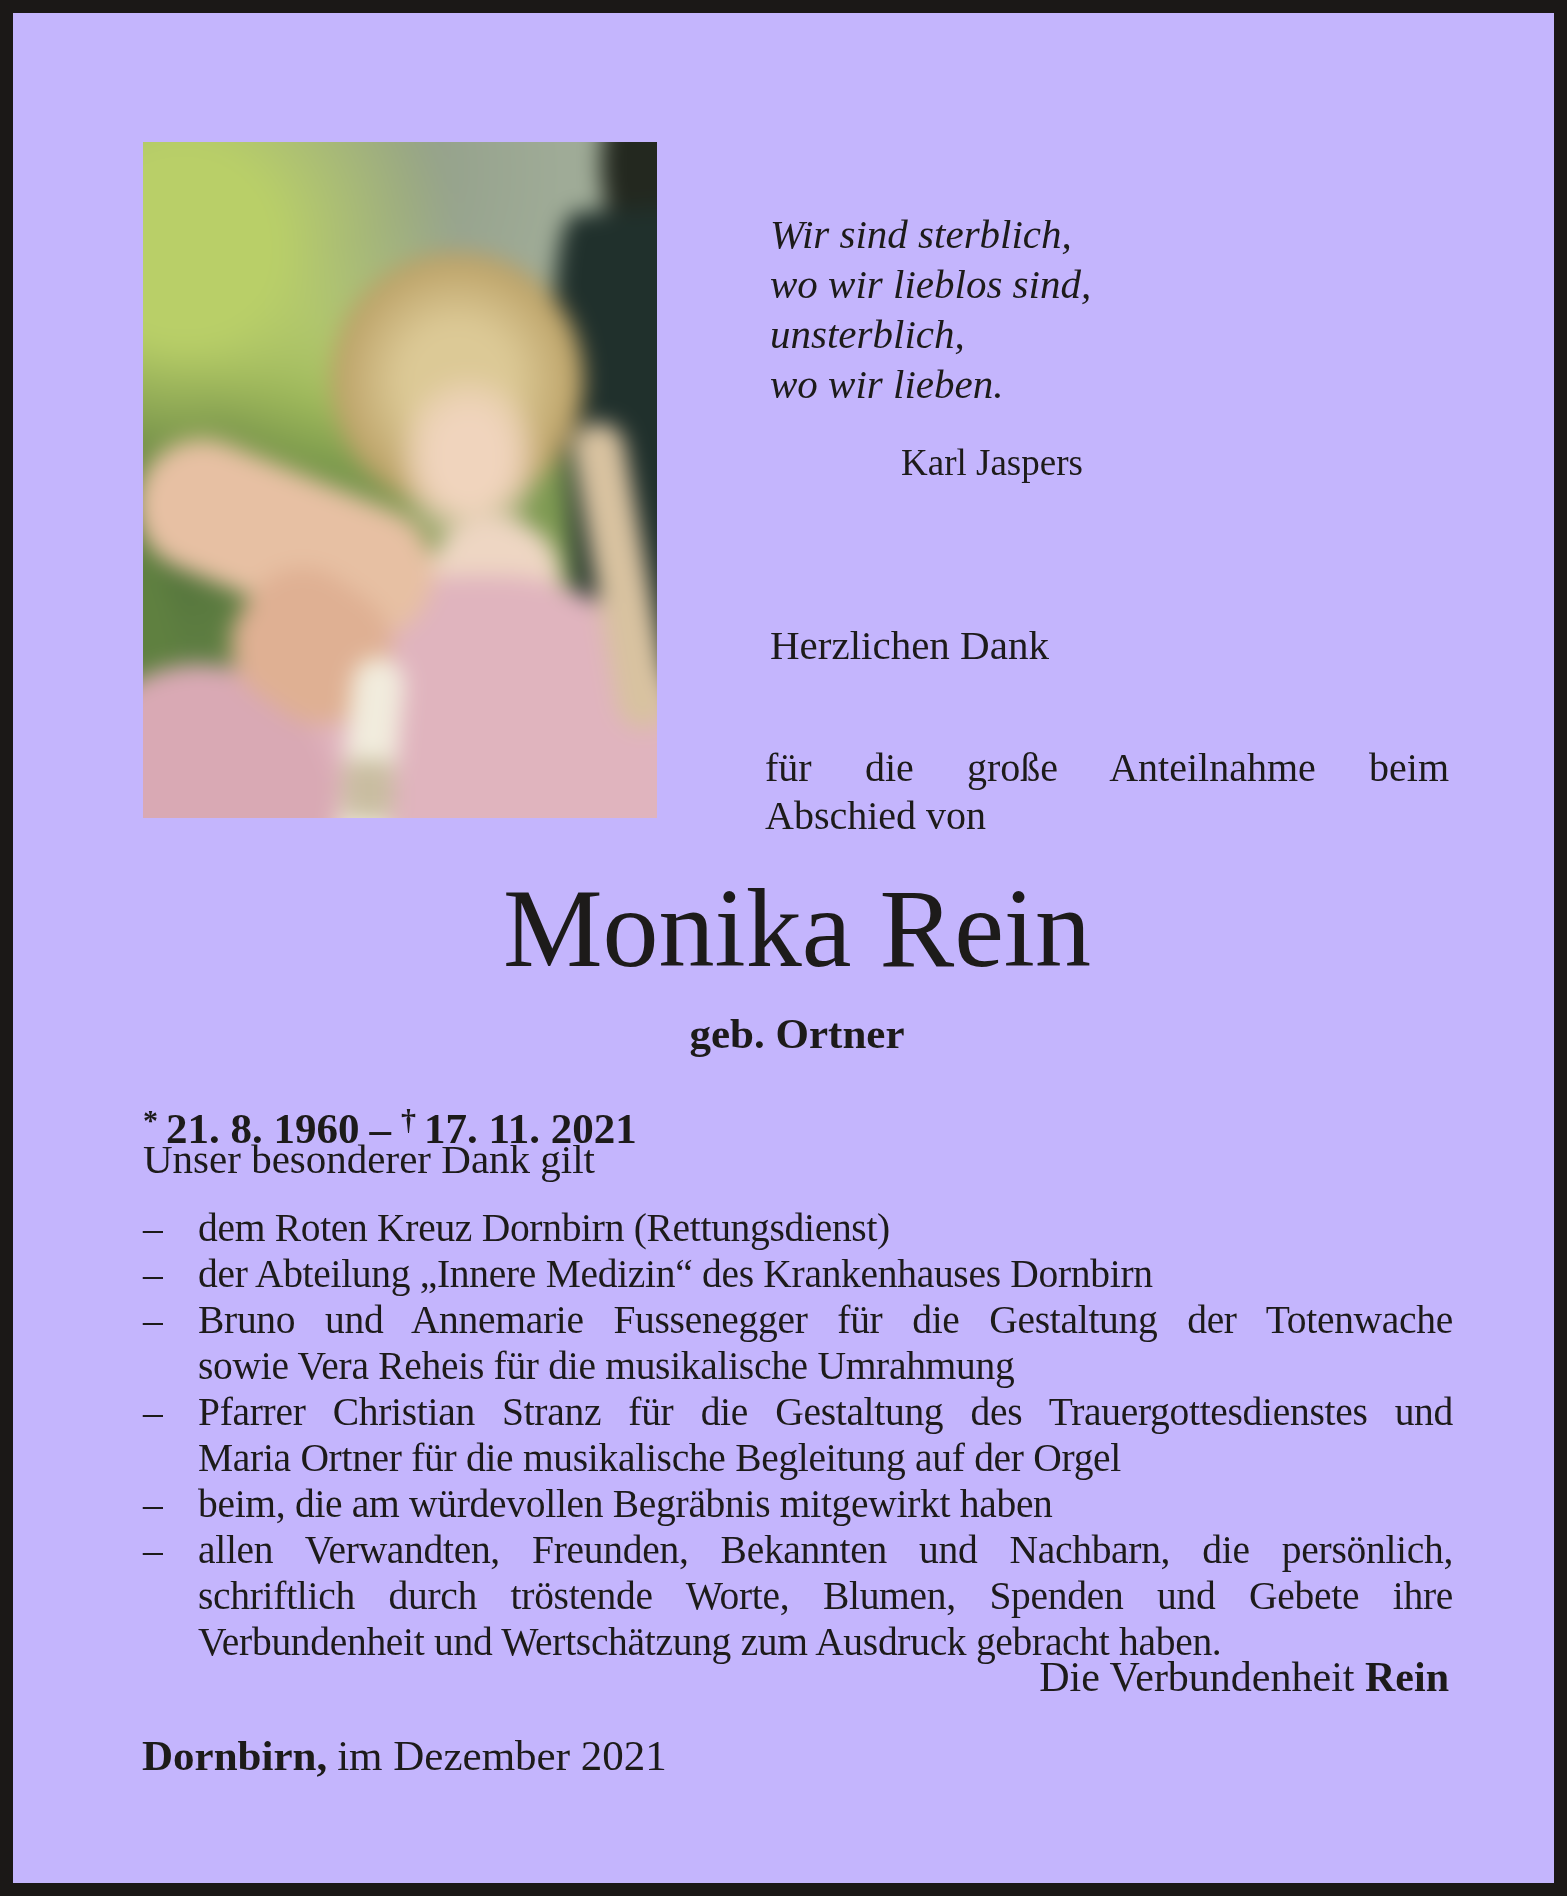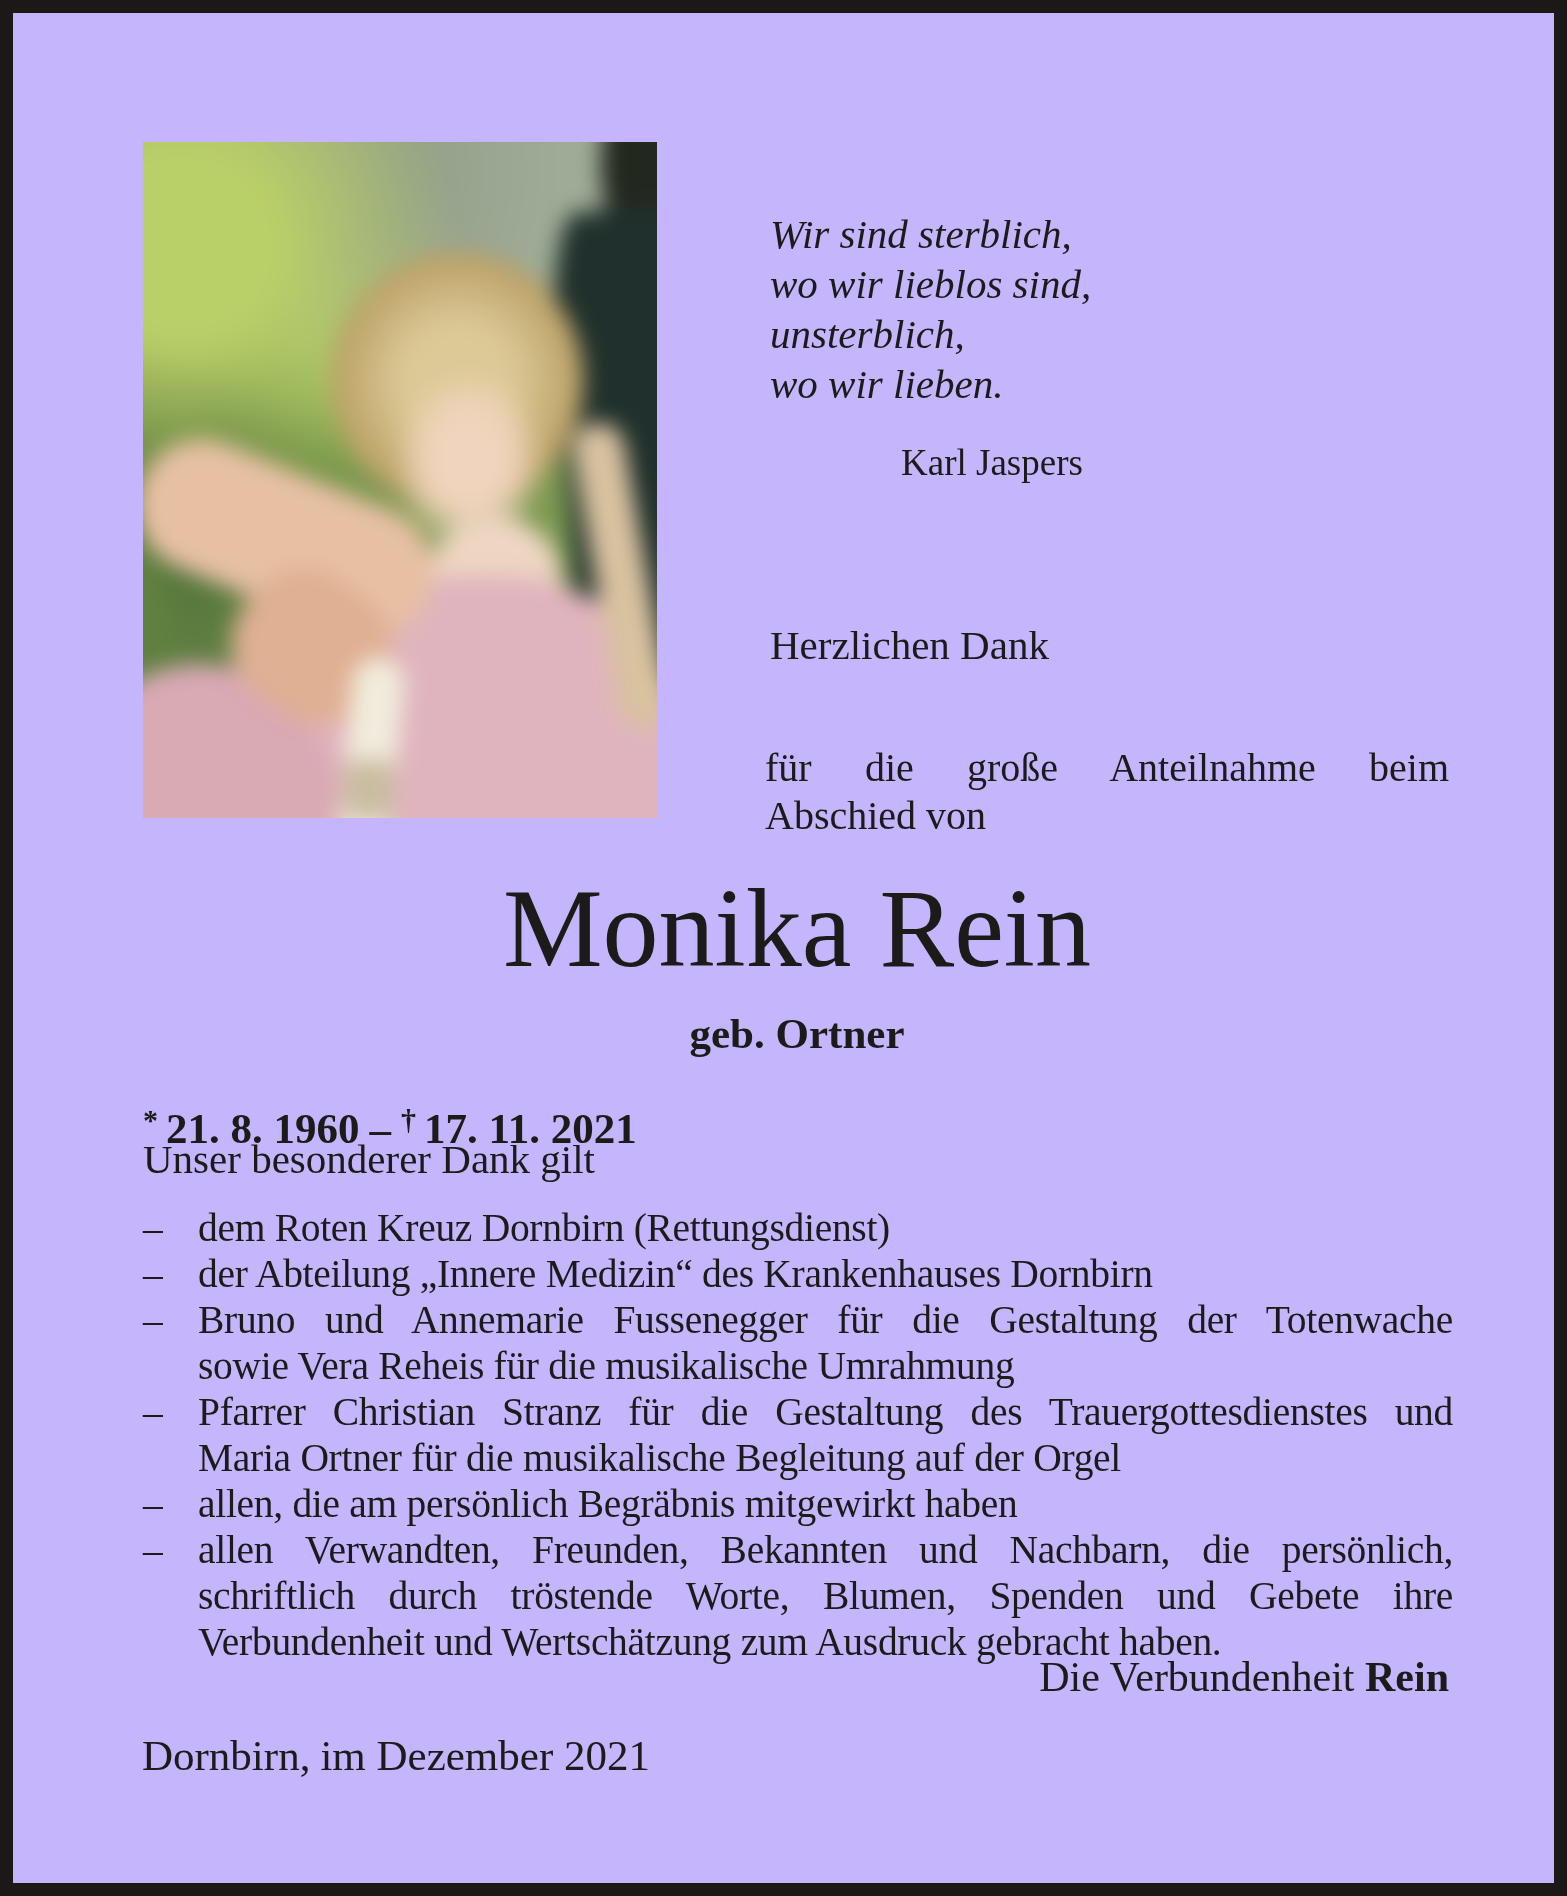--- a/index.html
+++ b/index.html
@@ -65,21 +65,21 @@
   .dates .sym{font-size:30px;vertical-align:13px;font-weight:bold;}
   .dates .sep{margin:0 10px;}
   .dates .bsp{margin-right:8px;}
   .ack-intro{position:absolute;left:130px;top:1122px;font-size:41px;}
   .ack-list{position:absolute;left:130px;top:1192px;width:1310px;font-size:39.5px;letter-spacing:-0.3px;}
   .ack-item{position:relative;padding-left:55px;line-height:46px;}
   .ack-item .dash{position:absolute;left:0;top:0;}
   .family{position:absolute;left:130px;top:1640px;width:1306px;text-align:right;font-size:42px;}
   .family b{font-weight:bold;}
   .placedate{position:absolute;left:129px;top:1718px;font-size:43px;}
-  .placedate .place{font-weight:normal;margin-right:10px;}
+  .placedate .place{font-weight:bold;margin-right:10px;}
 </style>
 </head>
 <body>
 
 <div class="page">
 
   <div class="photo">
     <div class="blur">
       <div class="foliage"></div>
       <div class="blob greenlow"></div>
@@ -142,21 +142,21 @@
       <div class="ack-item">
         <span class="dash">–</span>
         <div class="ack-text">
           <div class="jline">Pfarrer Christian Stranz für die Gestaltung des Trauergottesdienstes und</div>
           <div class="lline">Maria Ortner für die musikalische Begleitung auf der Orgel</div>
         </div>
       </div>
       <div class="ack-item">
         <span class="dash">–</span>
         <div class="ack-text">
-          <div class="lline">allen, die am persönlich Begräbnis mitgewirkt haben</div>
+          <div class="lline">beim, die am würdevollen Begräbnis mitgewirkt haben</div>
         </div>
       </div>
       <div class="ack-item">
         <span class="dash">–</span>
         <div class="ack-text">
           <div class="jline">allen Verwandten, Freunden, Bekannten und Nachbarn, die persönlich,</div>
           <div class="jline">schriftlich durch tröstende Worte, Blumen, Spenden und Gebete ihre</div>
           <div class="lline">Verbundenheit und Wertschätzung zum Ausdruck gebracht haben.</div>
         </div>
       </div>

